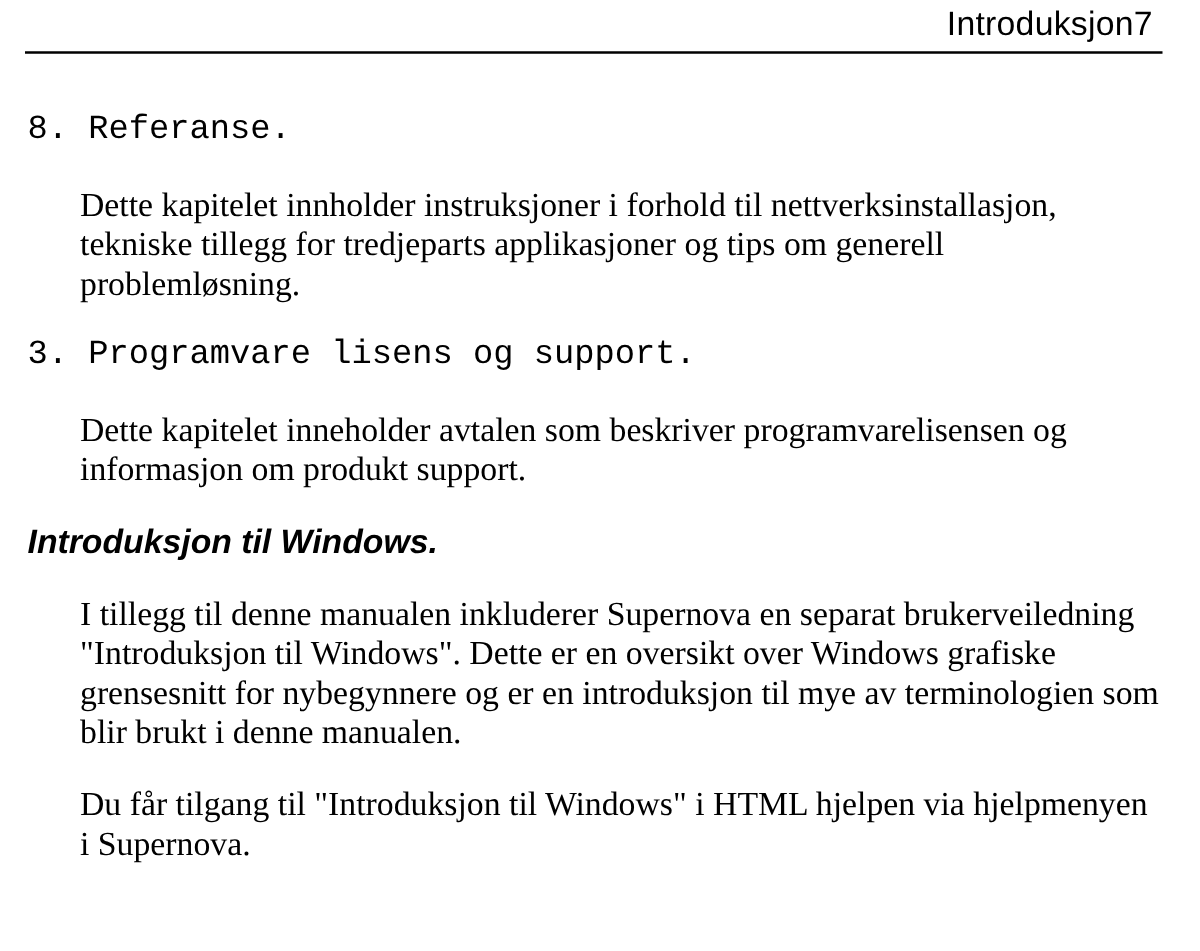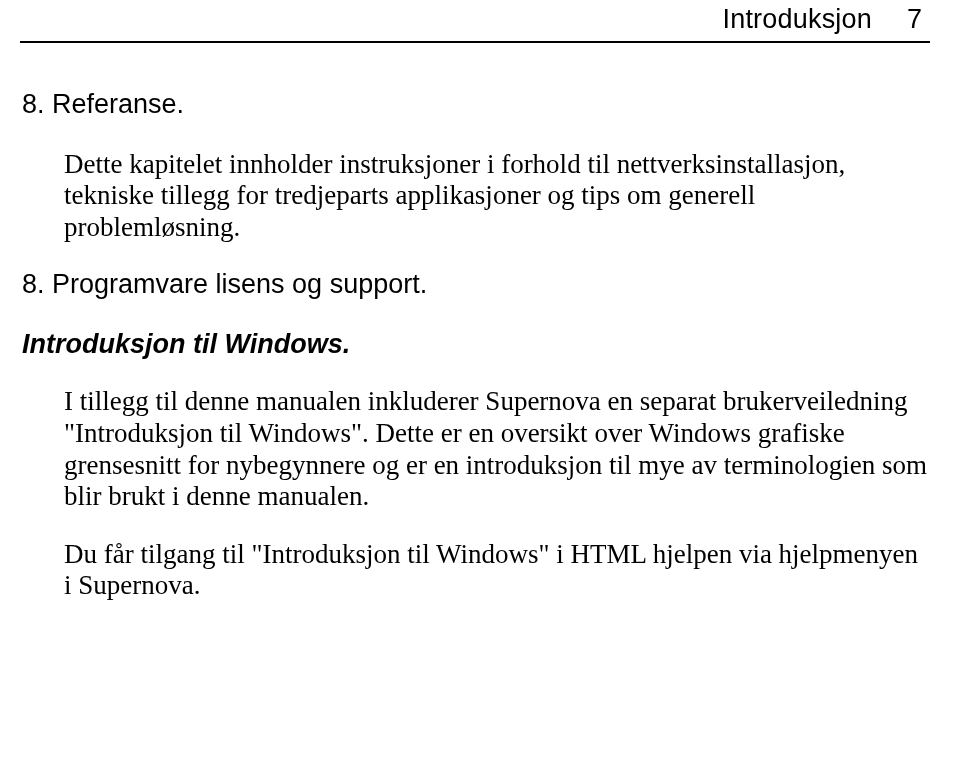--- a/index.html
+++ b/index.html
@@ -17,39 +17,39 @@
     position: relative;
     box-sizing: border-box;
     padding: 0 30px 0 20px;
   }
   .header {
     display: flex;
     justify-content: flex-end;
     align-items: baseline;
     padding-top: 4px;
     padding-right: 8px;
-    gap: 35px;
     font-size: 27px;
     border-bottom: 2px solid #000;
     padding-bottom: 6px;
   }
   .header .title {
     letter-spacing: 0.2px;
   }
   .header .page-num {
   }
   .content {
     padding-top: 46px;
     padding-left: 2px;
     font-size: 27px;
     line-height: 1.17;
   }
   .section-title {
     font-weight: 400;
     margin: 0 0 28px 0;
+    font-family: Liberation Mono, monospace;
   }
   .indent {
     margin-left: 42px;
     margin-bottom: 26px;
   }
   .indent p {
     margin: 0;
     font-family: Liberation Serif, serif;
   }
   .sub-title {
@@ -71,21 +71,24 @@
     <span class="page-num">7</span>
   </div>
 
   <div class="content">
 
     <p class="section-title">8. Referanse.</p>
     <div class="indent">
       <p>Dette kapitelet innholder instruksjoner i forhold til nettverksinstallasjon, tekniske tillegg for tredjeparts applikasjoner og tips om generell problemløsning.</p>
     </div>
 
-    <p class="section-title">8. Programvare lisens og support.</p>
+    <p class="section-title">3. Programvare lisens og support.</p>
+    <div class="indent">
+      <p>Dette kapitelet inneholder avtalen som beskriver programvarelisensen og informasjon om produkt support.</p>
+    </div>
 
     <p class="sub-title">Introduksjon til Windows.</p>
     <div class="indent">
       <p>I tillegg til denne manualen inkluderer Supernova en separat brukerveiledning "Introduksjon til Windows". Dette er en oversikt over Windows grafiske grensesnitt for nybegynnere og er en introduksjon til mye av terminologien som blir brukt i denne manualen.</p>
     </div>
     <div class="indent last-indent">
       <p>Du får tilgang til "Introduksjon til Windows" i HTML hjelpen via hjelpmenyen i Supernova.</p>
     </div>
 
   </div>

